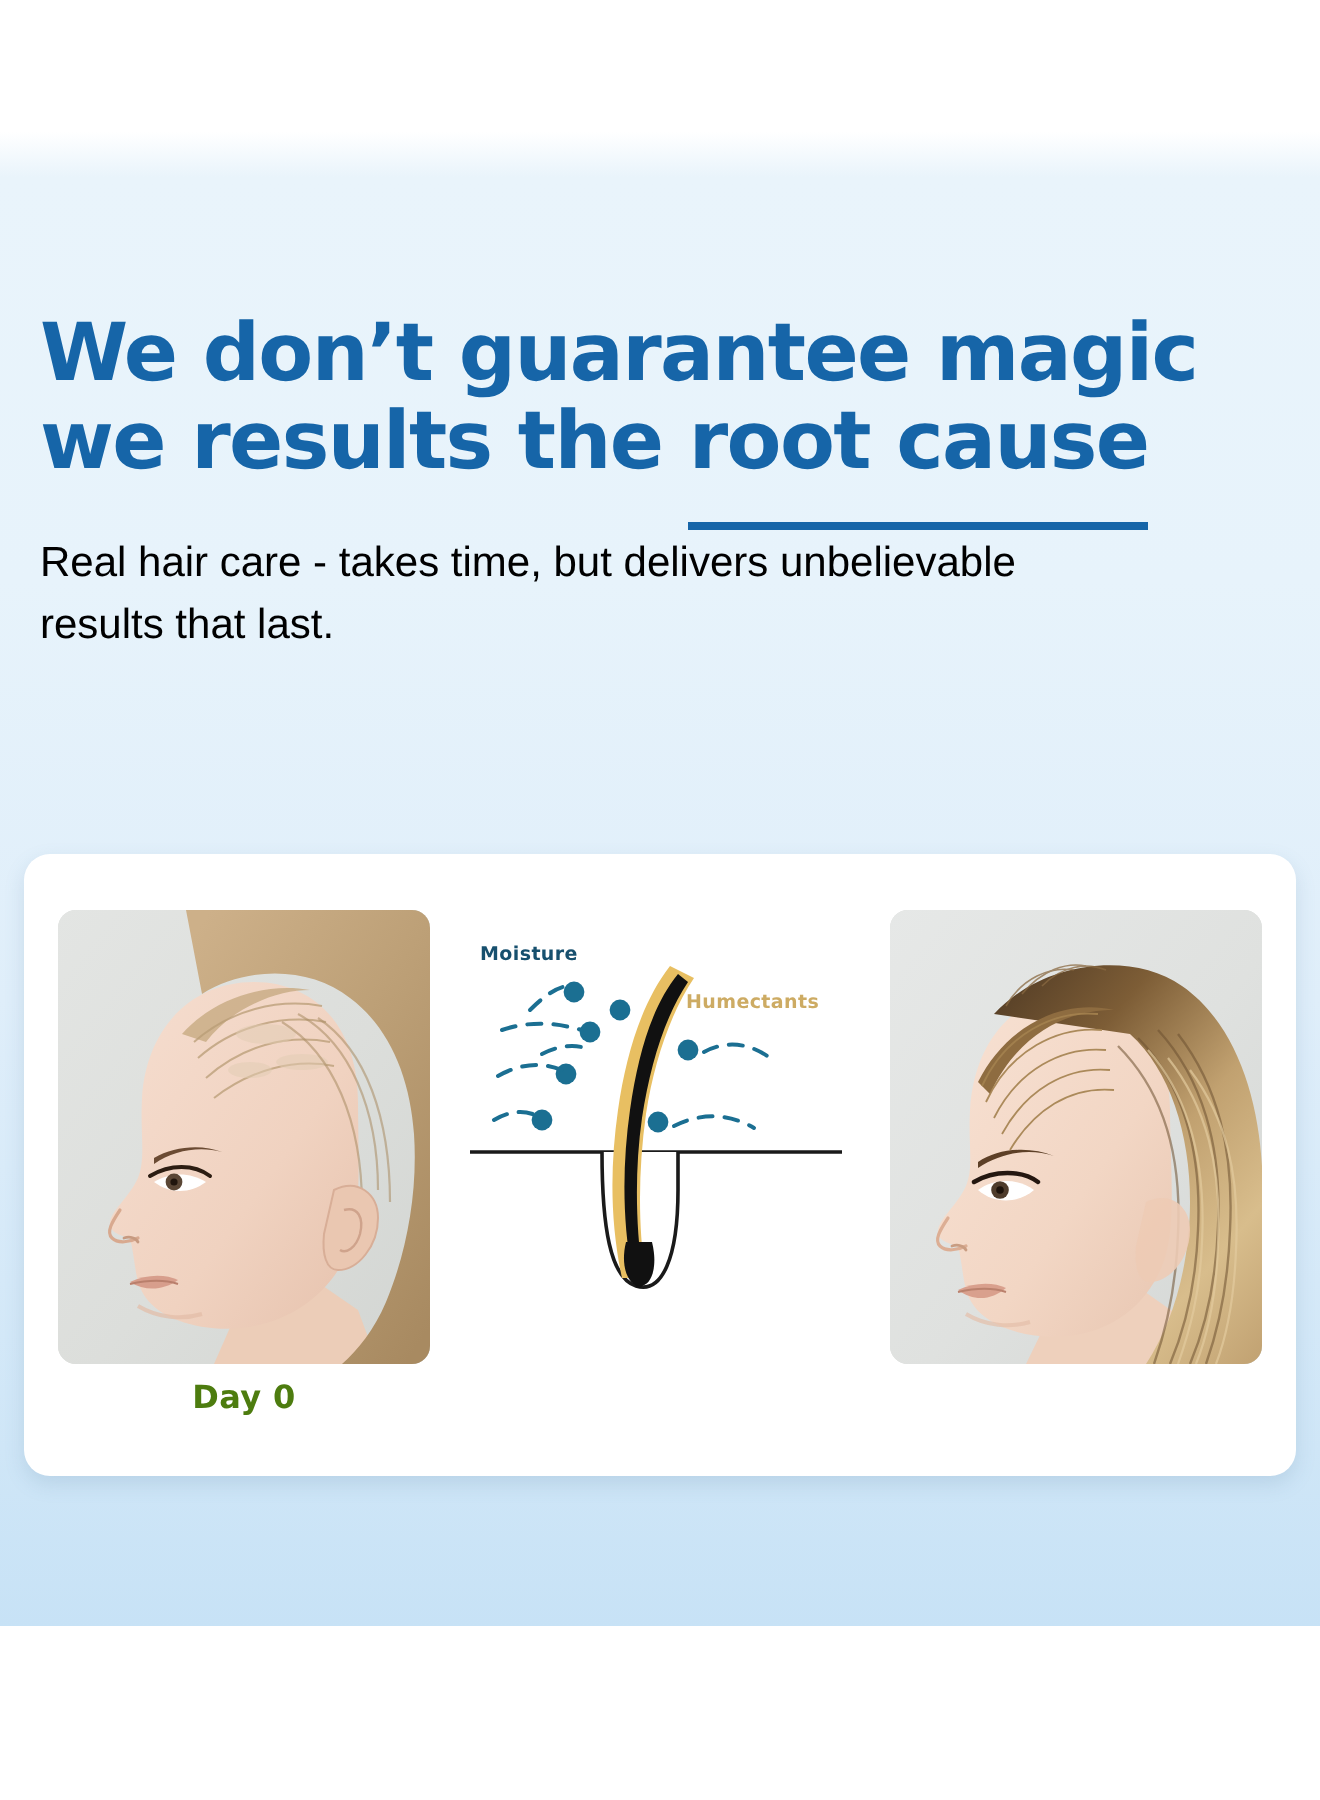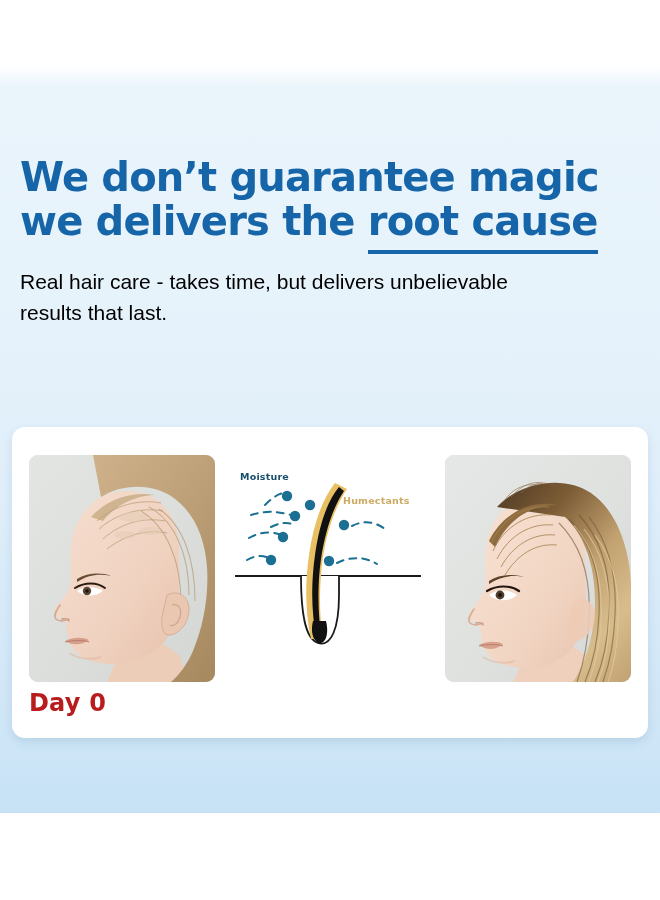--- a/index.html
+++ b/index.html
@@ -60,21 +60,21 @@
     font-weight: bold;
     font-size: 40px;
     line-height: 44px;
     letter-spacing: -0.8px;
     margin: 0;
     white-space: nowrap;
   }
   .headline .line2 { display: block; }
   .underlined {
     border-bottom: 4px solid #1665a8;
-    padding-bottom: 6px;
+    padding-bottom: 17px;
   }
   .subhead {
     color: #000000;
     font-family: "Liberation Sans", sans-serif;
     font-size: 21px;
     line-height: 31px;
     margin: 0;
     padding-top: 23px;
     max-width: 520px;
   }
@@ -108,25 +108,25 @@
   }
   .photo-left  { left: 17px; }
   .photo-right { left: 433px; }
 
   .photo svg { display: block; width: 100%; height: 100%; }
 
   .caption {
     position: absolute;
     top: 262px;
     width: 186px;
-    text-align: left;
-    color: #b91c1c;
+    text-align: center;
+    color: #4d7c0f;
     font-family: "DejaVu Sans", sans-serif;
     font-weight: bold;
-    font-size: 24px;
+    font-size: 16px;
     letter-spacing: 0.2px;
   }
   .cap-left  { left: 17px; }
   .cap-right { left: 433px; }
 
   
   .diagram {
     position: absolute;
     left: 213px;
     top: 16px;
@@ -155,21 +155,21 @@
 <div id="page">
 
   <div class="bg-top-white"></div>
   <div class="bg-blue"></div>
   <div class="bg-bottom-white"></div>
 
   <div class="head-wrap">
     <h1 class="headline">
       <span>We don’t guarantee magic</span>
       <span class="line2">
-        <span>we delivers the </span><span class="underlined">root cause</span>
+        <span>we results the </span><span class="underlined">root cause</span>
       </span>
     </h1>
     <p class="subhead">Real hair care - takes time, but delivers unbelievable results that last.</p>
   </div>
 
   <div class="card">
    <div class="card-inner">
 
     <div class="photo photo-left">
       <svg viewBox="0 0 186 227" preserveAspectRatio="xMidYMid slice" aria-hidden="true">

